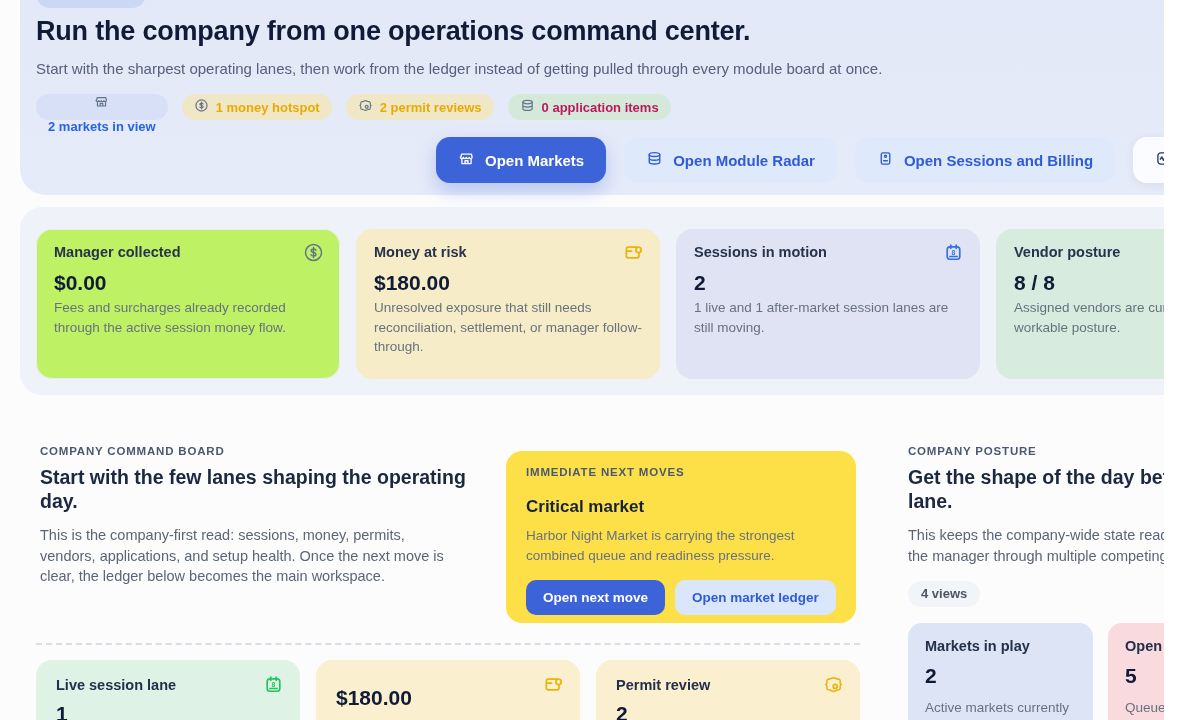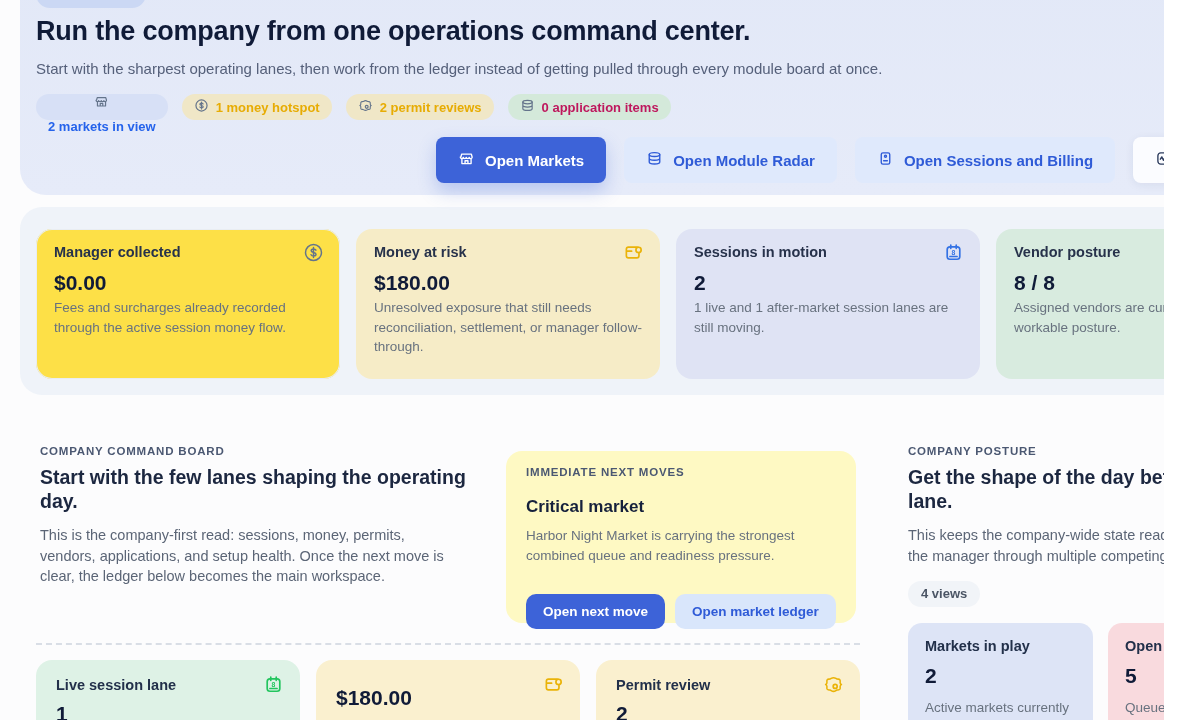--- a/index.html
+++ b/index.html
@@ -15,56 +15,56 @@
   .hero-title{margin:14px 0 0 0;font-size:27px;line-height:34px;font-weight:800;color:#101b38;letter-spacing:-.2px;}
   .hero-sub{margin-top:12px;font-size:15px;color:#55607a;}
   .chips{margin-top:17px;display:flex;gap:14px;}
   .chip{height:26px;display:inline-flex;align-items:center;gap:7px;padding:0 12px;border-radius:13px;
         font-size:13px;font-weight:700;white-space:nowrap;}
   .chip svg{color:#64748b;flex:none;}
   .chip.blue{background:#d7e0f6;color:#2563eb;flex-direction:column;}
   .chip.amber{background:#f0e7c7;color:#e7ac04;}
   .chip.green{background:#d4e9da;color:#be185d;}
   .actions{margin-top:17px;margin-left:400px;display:flex;gap:18px;}
-  .btn{height:46px;border-radius:8px;display:inline-flex;align-items:center;gap:10px;padding:0 22px;
+  .btn{height:46px;border-radius:14px;display:inline-flex;align-items:center;gap:10px;padding:0 22px;
        font-size:15px;font-weight:700;border:none;white-space:nowrap;cursor:pointer;}
   .btn svg{flex:none;}
   .btn.primary{background:#3d63d8;color:#ffffff;box-shadow:0 8px 18px rgba(61,99,216,.28);}
   .btn.soft{background:#dfe9fc;color:#2f5bd7;}
   .btn.white{background:#fbfcff;color:#2b3a5c;box-shadow:0 2px 10px rgba(30,40,80,.07);}
 
   
   .stats{margin:12px 0 0 20px;width:1500px;box-sizing:border-box;background:#eff3f9;border-radius:22px;
          padding:22px 16px 16px 16px;display:flex;gap:16px;}
   .stat{width:304px;min-height:150px;border-radius:16px;padding:15px 18px;box-sizing:border-box;position:relative;}
-  .stat.neutral{background:#fde047;box-shadow:inset 0 0 0 1px #e9edf2;}
+  .stat.neutral{background:#bef264;box-shadow:inset 0 0 0 1px #e9edf2;}
   .stat.amber{background:#f6ecc7;}
   .stat.indigo{background:#dfe3f4;}
   .stat.green{background:#d8ebdf;}
   .stat .t{font-size:14.5px;font-weight:700;color:#27324b;}
   .stat .v{margin-top:11px;font-size:21px;font-weight:800;color:#101b38;}
   .stat .d{margin-top:3px;font-size:13.5px;line-height:19.5px;color:#68727f;max-width:268px;}
   .stat .ic{position:absolute;right:16px;top:13px;}
   .ic.gray{color:#64748b;} .ic.gold{color:#eab308;} .ic.blue{color:#3472e4;} .ic.grn{color:#22c55e;}
 
   
   .main{display:flex;margin-top:50px;margin-left:36px;}
   .col-left{width:824px;flex:none;}
   .board-row{display:flex;}
   .board-text{width:454px;box-sizing:border-box;padding-left:4px;flex:none;}
   .eyebrow{font-size:11.5px;font-weight:700;letter-spacing:.07em;color:#4b5872;}
   .h2{margin-top:9px;font-size:19.5px;line-height:23.5px;font-weight:800;color:#1c2740;}
   .h2 span{display:block;}
   .bodyline{font-size:14.5px;line-height:20.5px;color:#5b6576;white-space:nowrap;}
   .bodyline.first{margin-top:12px;}
-  .next-card{width:350px;height:172px;flex:none;margin-left:16px;margin-top:6px;background:#fef9c3;
+  .next-card{width:350px;height:172px;flex:none;margin-left:16px;margin-top:6px;background:#fde047;
              border-radius:16px;padding:15px 20px;box-sizing:border-box;}
   .nm-title{margin-top:19px;font-size:17px;font-weight:800;color:#16213c;}
   .nm-body{margin-top:9px;font-size:13.5px;line-height:20px;color:#68727f;max-width:304px;}
-  .nm-actions{margin-top:28px;display:flex;gap:10px;}
+  .nm-actions{margin-top:14px;display:flex;gap:10px;}
   .btn-sm{height:35px;border-radius:10px;padding:0 17px;font-size:13.5px;font-weight:700;
           display:inline-flex;align-items:center;border:none;white-space:nowrap;cursor:pointer;}
   .btn-sm.primary{background:#3d63d8;color:#fff;}
   .btn-sm.soft{background:#d9e6fb;color:#2f5bd7;}
   .divider{border:none;border-top:2px dashed #d9dee6;margin:20px 0 0 0;width:824px;}
   .lanes{display:flex;gap:16px;margin-top:15px;}
   .lane{width:264px;height:120px;border-radius:16px;padding:17px 20px;box-sizing:border-box;position:relative;flex:none;}
   .lane.green{background:#def2e6;}
   .lane.amber{background:#faf0cf;}
   .lane .t{font-size:14.5px;font-weight:700;color:#22304a;}

